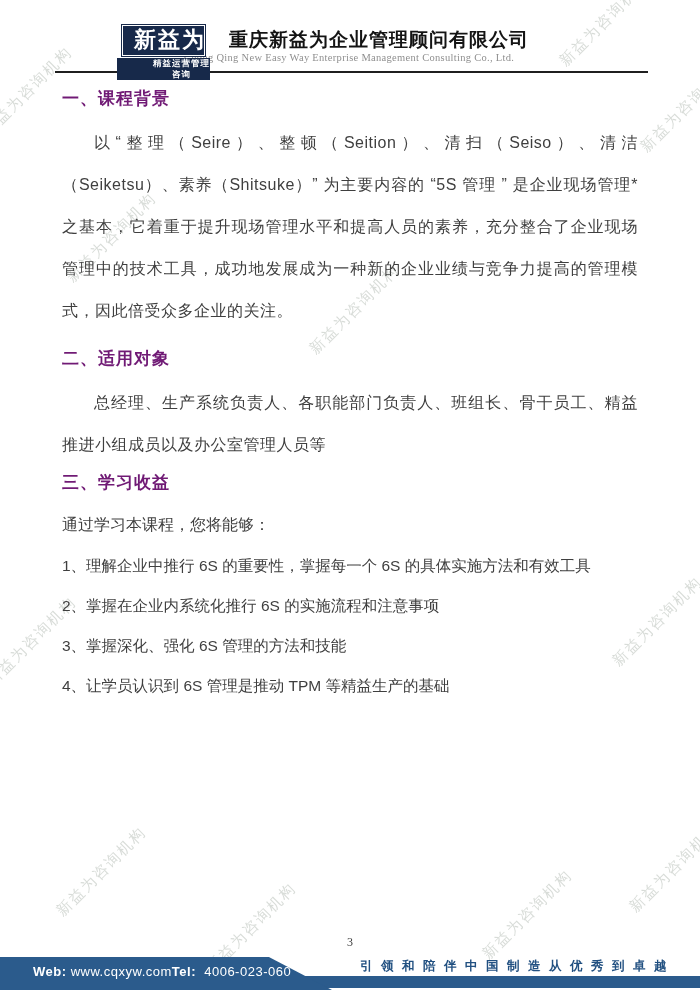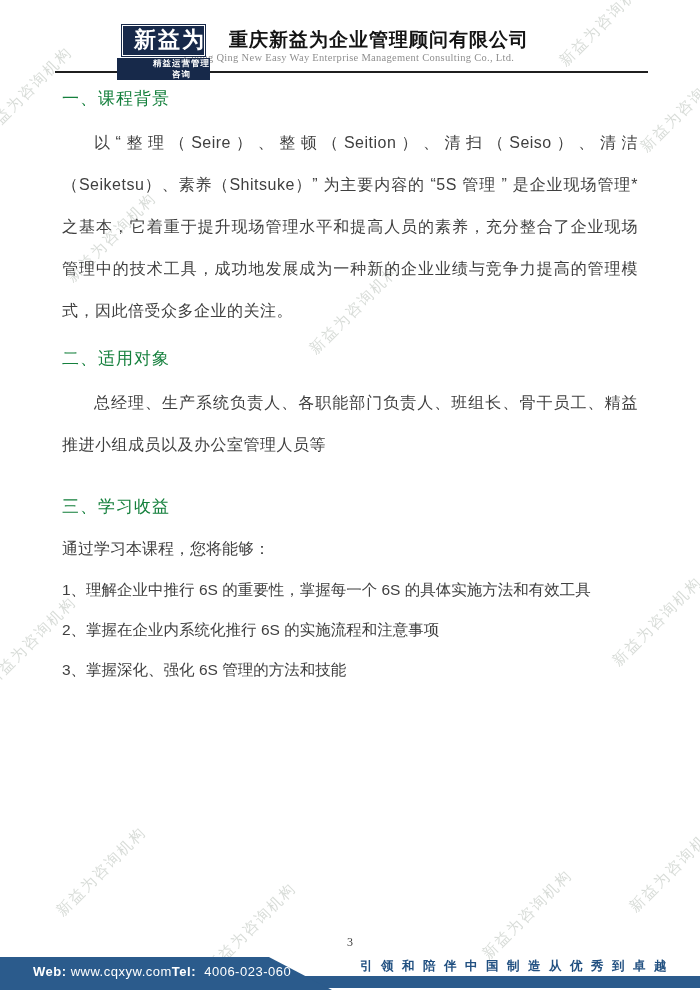--- a/index.html
+++ b/index.html
@@ -92,29 +92,29 @@
 
   
   .content {
     position: absolute;
     left: 62px;
     top: 88px;
     width: 576px;
     z-index: 2;
   }
   .section-title {
-    color: #15803d;
+    color: #701a75;
     font-size: 17px;
-    font-weight: normal;
+    font-weight: bold;
     letter-spacing: 1px;
     line-height: 22px;
     white-space: nowrap;
   }
   .st-2 { margin-top: 16px; }
-  .st-3 { margin-top: 30px; }
+  .st-3 { margin-top: 6px; }
   .section-title + .para { margin-top: 12px; }
   .para {
     font-size: 16px;
     line-height: 42px;
     color: #3f3f3f;
     text-align: justify;
     text-indent: 2em;
     letter-spacing: 0.5px;
   }
   .intro {
@@ -213,20 +213,21 @@
     <div class="para">以“整理（Seire）、整顿（Seition）、清扫（Seiso）、清洁（Seiketsu）、素养（Shitsuke）” 为主要内容的 “5S 管理 ” 是企业现场管理*之基本，它着重于提升现场管理水平和提高人员的素养，充分整合了企业现场管理中的技术工具，成功地发展成为一种新的企业业绩与竞争力提高的管理模式，因此倍受众多企业的关注。</div>
 
     <div class="section-title st-2">二、适用对象</div>
     <div class="para">总经理、生产系统负责人、各职能部门负责人、班组长、骨干员工、精益推进小组成员以及办公室管理人员等</div>
 
     <div class="section-title st-3">三、学习收益</div>
     <div class="intro">通过学习本课程，您将能够：</div>
     <div class="benefit">1、理解企业中推行 6S 的重要性，掌握每一个 6S 的具体实施方法和有效工具</div>
     <div class="benefit">2、掌握在企业内系统化推行 6S 的实施流程和注意事项</div>
     <div class="benefit">3、掌握深化、强化 6S 管理的方法和技能</div>
+    <div class="benefit">4、让学员认识到 6S 管理是推动 TPM 等精益生产的基础</div>
   </div>
 
   <div class="page-num">3</div>
 
   <div class="footer-left">
     <span class="lbl">Web:</span>
     <span>www.cqxyw.com</span><span class="lbl">Tel:</span>&nbsp;
     <span>4006-023-060</span>
   </div>
 

